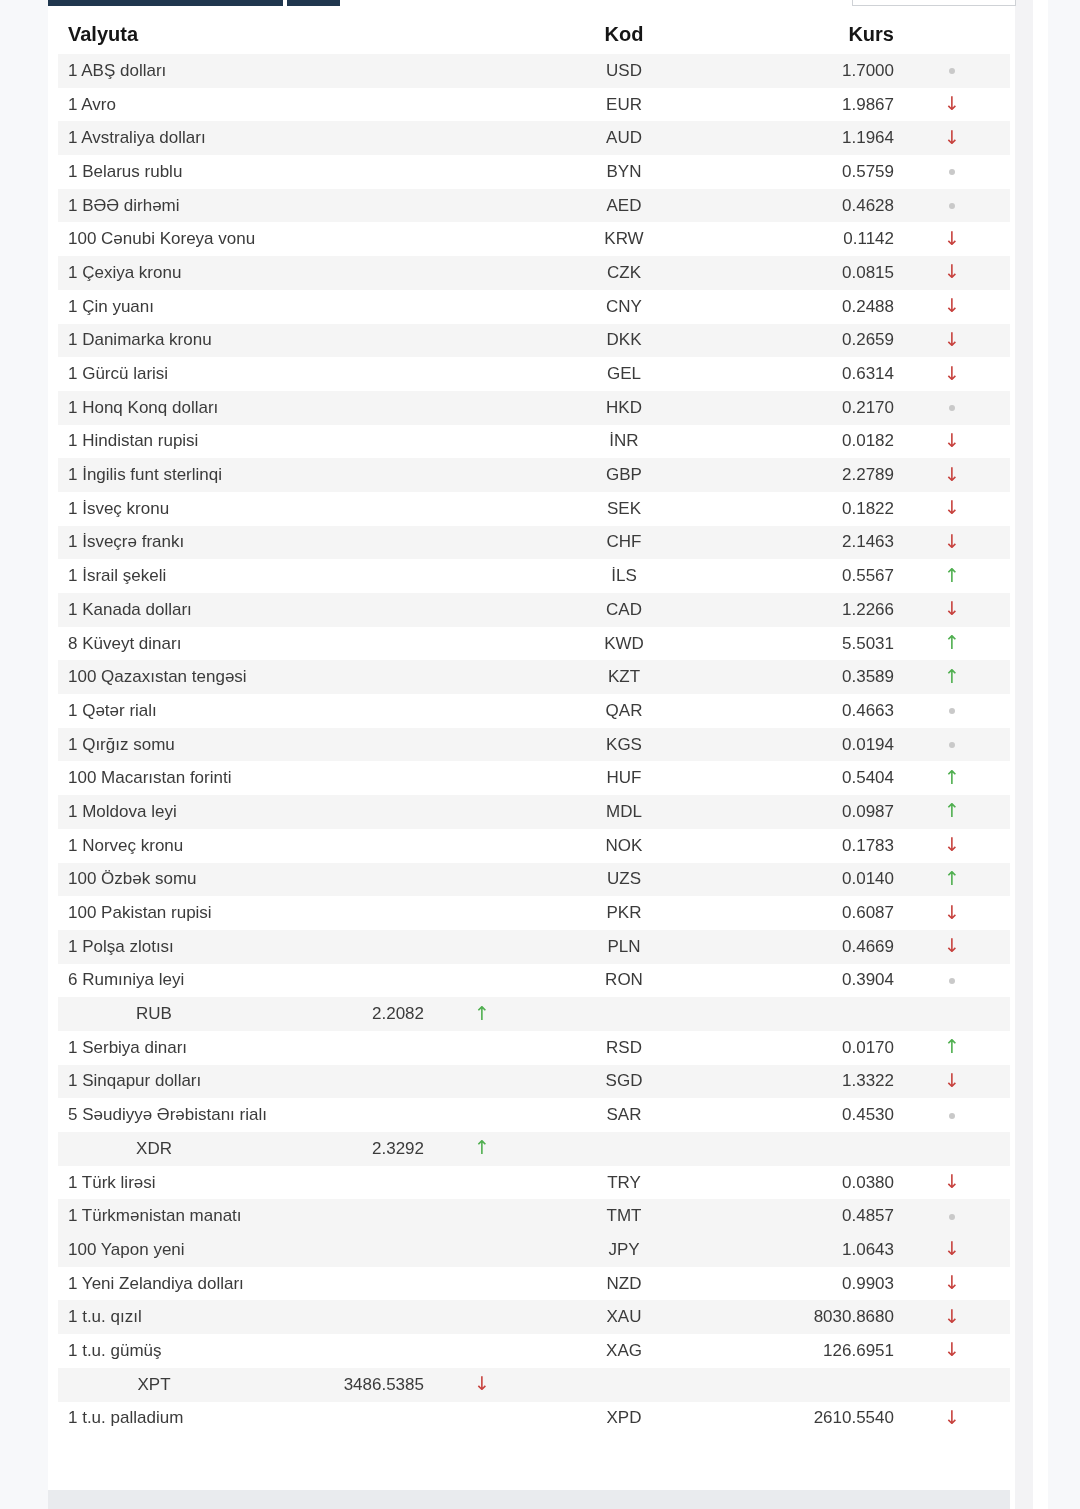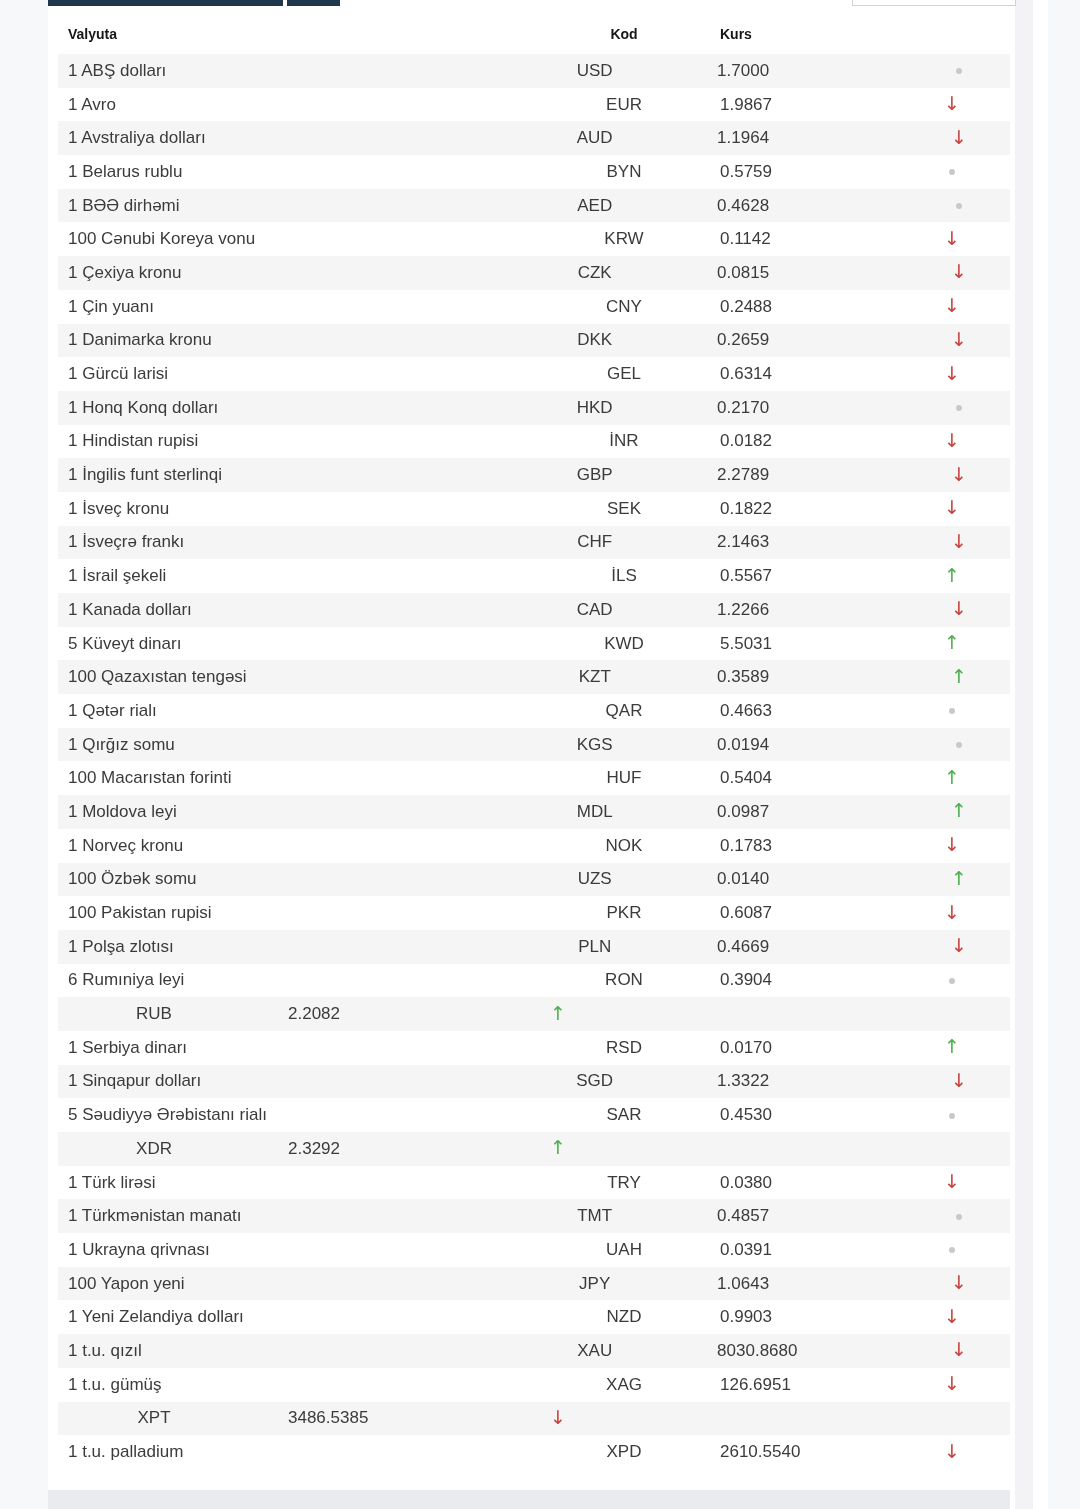--- a/index.html
+++ b/index.html
@@ -20,31 +20,31 @@
     background:#ffffff; border:1px solid #cfd2d6; border-top:none;
     box-sizing:border-box; z-index:7;
   }
   .scroll-track {
     position:absolute; left:1015px; top:0; width:18px; height:1509px;
     background:#f3f3f5; z-index:4;
   }
   .table-wrap { position:absolute; left:58px; top:14px; width:952px; z-index:3; }
   .thead {
     display:flex; align-items:center; height:40px;
-    font-weight:bold; font-size:14px; color:#161616; background:#ffffff;
+    font-weight:bold; font-size:20px; color:#161616; background:#ffffff;
   }
   .row {
     display:flex; align-items:center; height:33.7px;
     font-size:17px; color:#3b3b3b; background:#ffffff;
   }
-  .row.striped { background:#f5f5f5;gap:38px; }
+  .row.striped { background:#f5f5f5; }
   .cell { overflow:hidden; white-space:nowrap; }
   .cell.name  { width:470px; padding-left:10px; box-sizing:border-box; text-align:left; }
   .cell.code  { width:192px; text-align:center; }
-  .cell.rate  { width:174px; text-align:left; }
+  .cell.rate  { width:174px; text-align:right; }
   .cell.trend { width:116px; text-align:center; }
   .arrow {
     font-family:"DejaVu Sans", sans-serif;
     font-size:19px; line-height:1; font-weight:normal;
   }
   .arrow.down { color:#c7423e; }
   .arrow.up   { color:#50af50; }
   .dot {
     display:inline-block; width:6px; height:6px; border-radius:50%;
     background:#c9c9c9; vertical-align:middle;
@@ -168,21 +168,21 @@
         <div class="cell rate">0.5567</div>
         <div class="cell trend"><span class="arrow up">↑</span></div>
       </div>
       <div class="row striped">
         <div class="cell name">1 Kanada dolları</div>
         <div class="cell code">CAD</div>
         <div class="cell rate">1.2266</div>
         <div class="cell trend"><span class="arrow down">↓</span></div>
       </div>
       <div class="row">
-        <div class="cell name">5 Küveyt dinarı</div>
+        <div class="cell name">8 Küveyt dinarı</div>
         <div class="cell code">KWD</div>
         <div class="cell rate">5.5031</div>
         <div class="cell trend"><span class="arrow up">↑</span></div>
       </div>
       <div class="row striped">
         <div class="cell name">100 Qazaxıstan tengəsi</div>
         <div class="cell code">KZT</div>
         <div class="cell rate">0.3589</div>
         <div class="cell trend"><span class="arrow up">↑</span></div>
       </div>
@@ -273,26 +273,20 @@
         <div class="cell code">TRY</div>
         <div class="cell rate">0.0380</div>
         <div class="cell trend"><span class="arrow down">↓</span></div>
       </div>
       <div class="row striped">
         <div class="cell name">1 Türkmənistan manatı</div>
         <div class="cell code">TMT</div>
         <div class="cell rate">0.4857</div>
         <div class="cell trend"><span class="dot"></span></div>
       </div>
-      <div class="row">
-        <div class="cell name">1 Ukrayna qrivnası</div>
-        <div class="cell code">UAH</div>
-        <div class="cell rate">0.0391</div>
-        <div class="cell trend"><span class="dot"></span></div>
-      </div>
       <div class="row striped">
         <div class="cell name">100 Yapon yeni</div>
         <div class="cell code">JPY</div>
         <div class="cell rate">1.0643</div>
         <div class="cell trend"><span class="arrow down">↓</span></div>
       </div>
       <div class="row">
         <div class="cell name">1 Yeni Zelandiya dolları</div>
         <div class="cell code">NZD</div>
         <div class="cell rate">0.9903</div>

